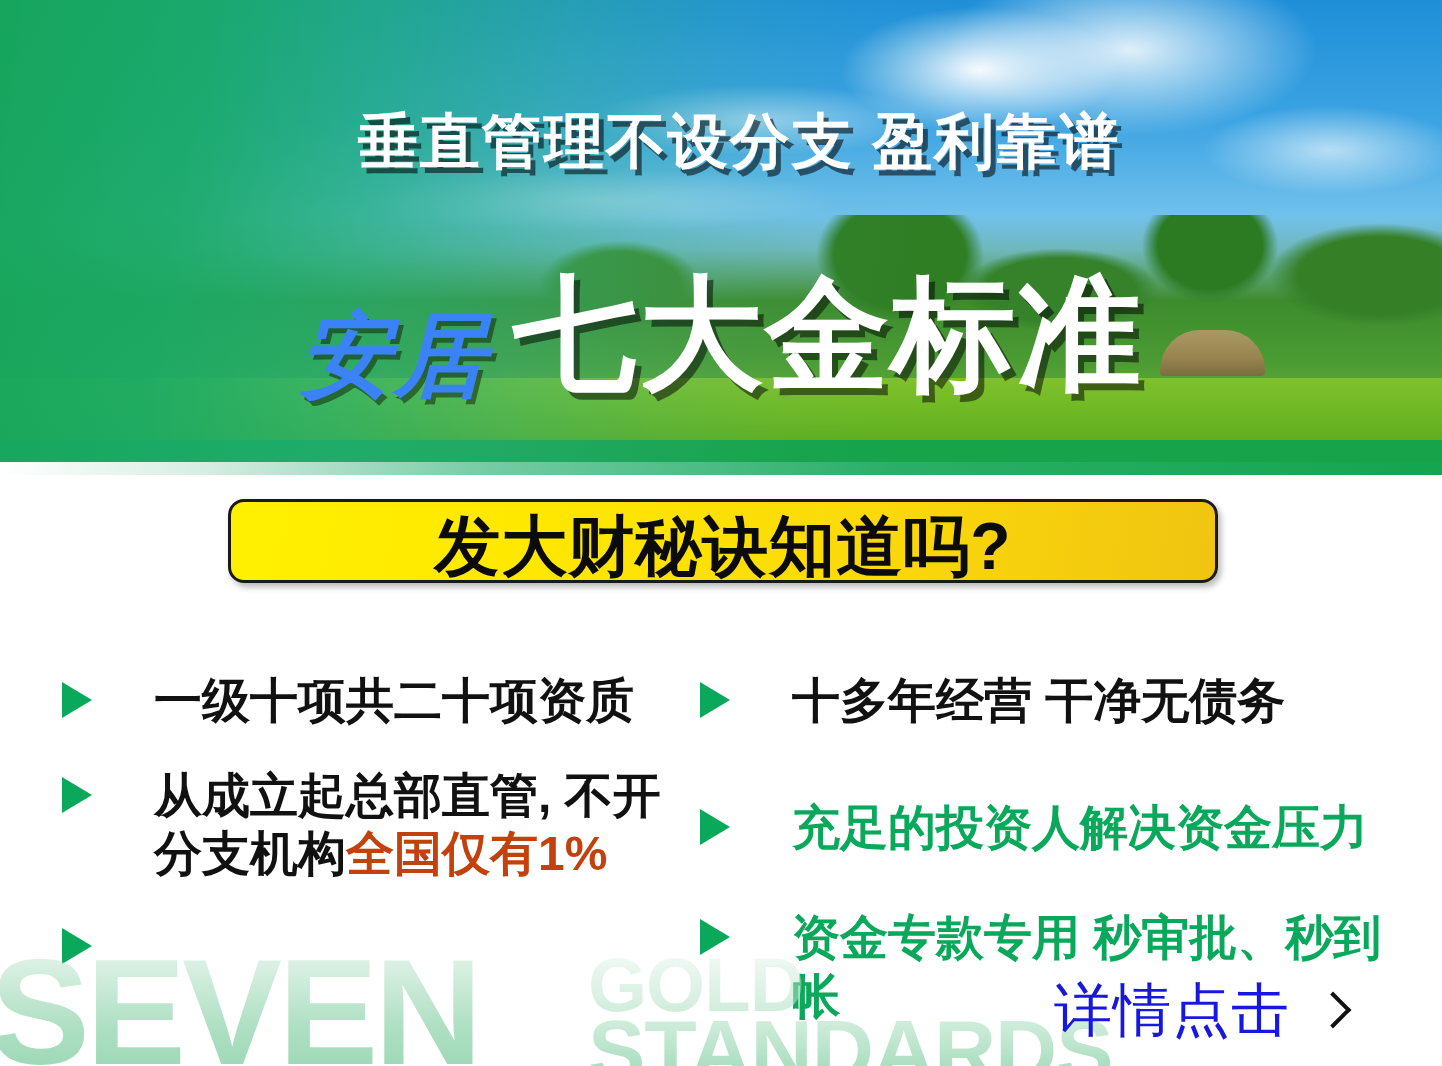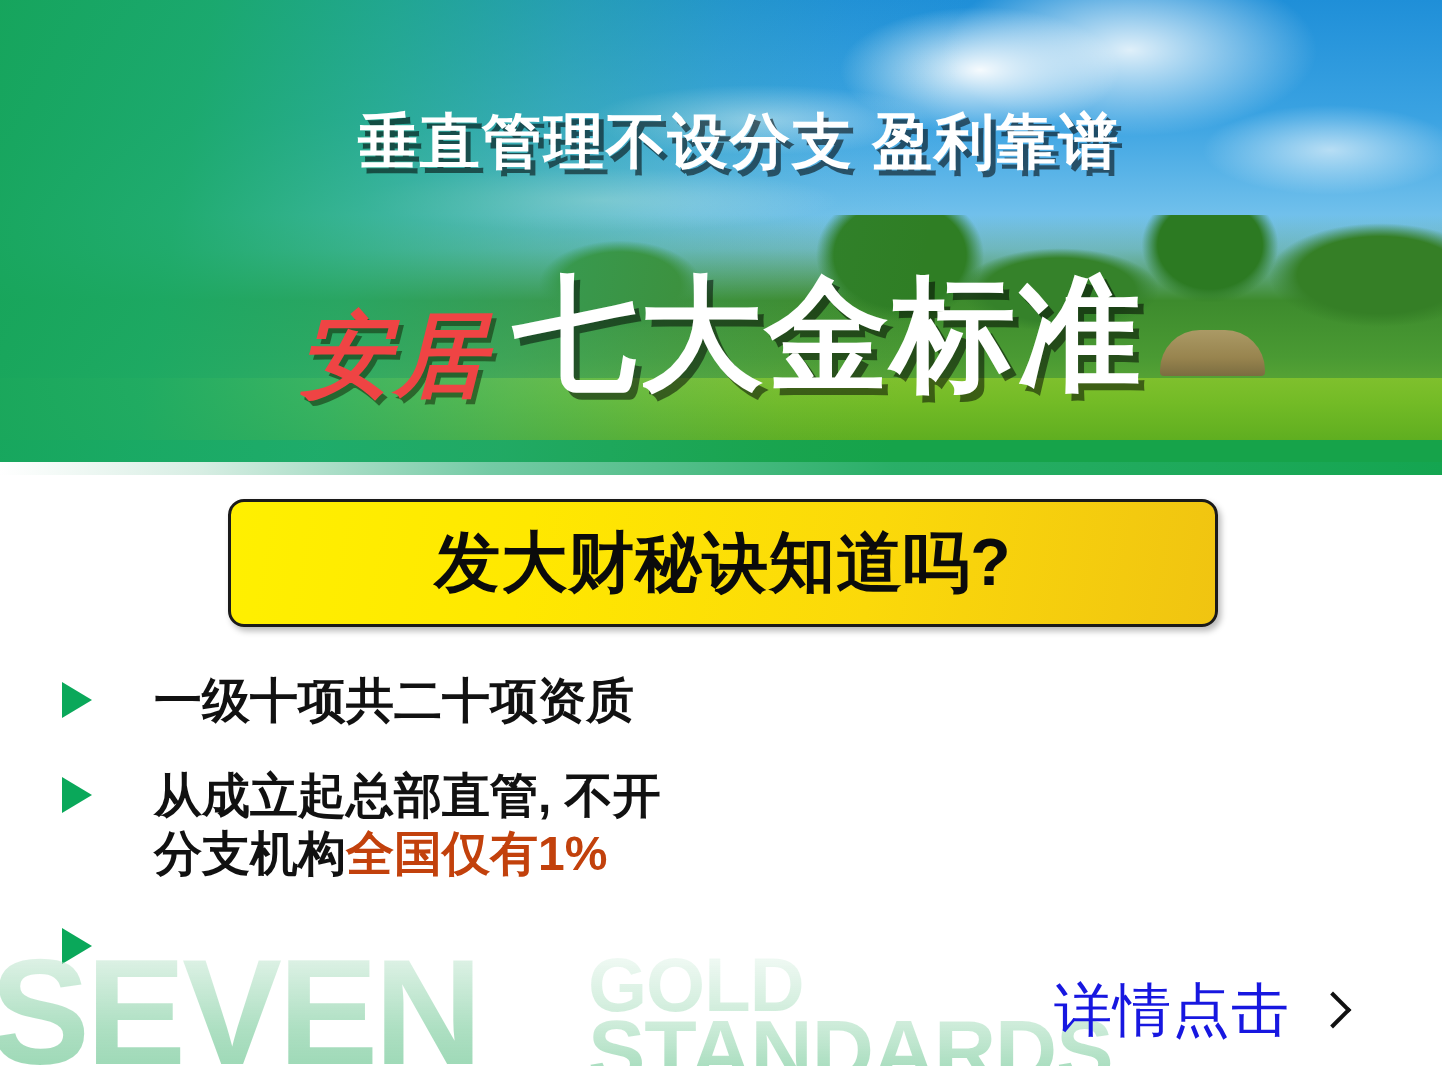--- a/index.html
+++ b/index.html
@@ -127,48 +127,47 @@
     text-align: center;
     line-height: 1;
     white-space: nowrap;
   }
   .hl2-anju {
     display: inline-block;
     font-family: "Liberation Serif", "DejaVu Serif", serif;
     font-size: 92px;
     font-weight: bold;
     font-style: italic;
-    color: #ef4444;
+    color: #3b82f6;
     text-shadow: 4px 5px 0 rgba(20,40,10,0.55);
     vertical-align: -10px;
     letter-spacing: 3px;
   }
   .hl2-main {
     display: inline-block;
     font-size: 124px;
     font-weight: bold;
     color: #ffffff;
     text-shadow: 6px 7px 0 rgba(0,0,0,0.5);
     letter-spacing: 2px;
     margin-left: 24px;
   }
 
   
   .banner {
     position: absolute;
     left: 228px; top: 499px;
     width: 990px;
-    height: 128px;
+    height: 84px;
     box-sizing: border-box;
     border: 3px solid #1a1a1a;
     border-radius: 16px;
     background: linear-gradient(100deg, #fff000 0%, #ffe800 30%, #fbd90a 65%, #f0c411 100%);
     box-shadow: 3px 4px 6px rgba(0,0,0,0.28);
     display: flex;
-    align-items: center;
     justify-content: center;
   }
   .banner-text {
     font-size: 66px;
     font-weight: bold;
     color: #0b0b0b;
     letter-spacing: 1px;
     white-space: nowrap;
   }
 
@@ -330,20 +329,38 @@
         <span>分支机构</span><span class="hi">全国仅有1%</span>
       </div>
     </div>
 
     <div class="bullet">
       <span class="tri"></span>
     </div>
 
   </div>
 
+  <div class="col-right">
+
+    <div class="bullet r1">
+      <span class="tri"></span>
+      <div class="btext">十多年经营  干净无债务</div>
+    </div>
+
+    <div class="bullet r2">
+      <span class="tri"></span>
+      <div class="btext green">充足的投资人解决资金压力</div>
+    </div>
+
+    <div class="bullet">
+      <span class="tri"></span>
+      <div class="btext green">资金专款专用  秒审批、秒到帐</div>
+    </div>
+
+  </div>
 
   <div class="wm">
     <div class="wm-seven">SEVEN</div>
     <div class="wm-gold">GOLD</div>
     <div class="wm-std">STANDARDS</div>
   </div>
 
   <div class="cta">
     <span class="cta-text">详情点击</span>
     <span class="cta-chevron"></span>

